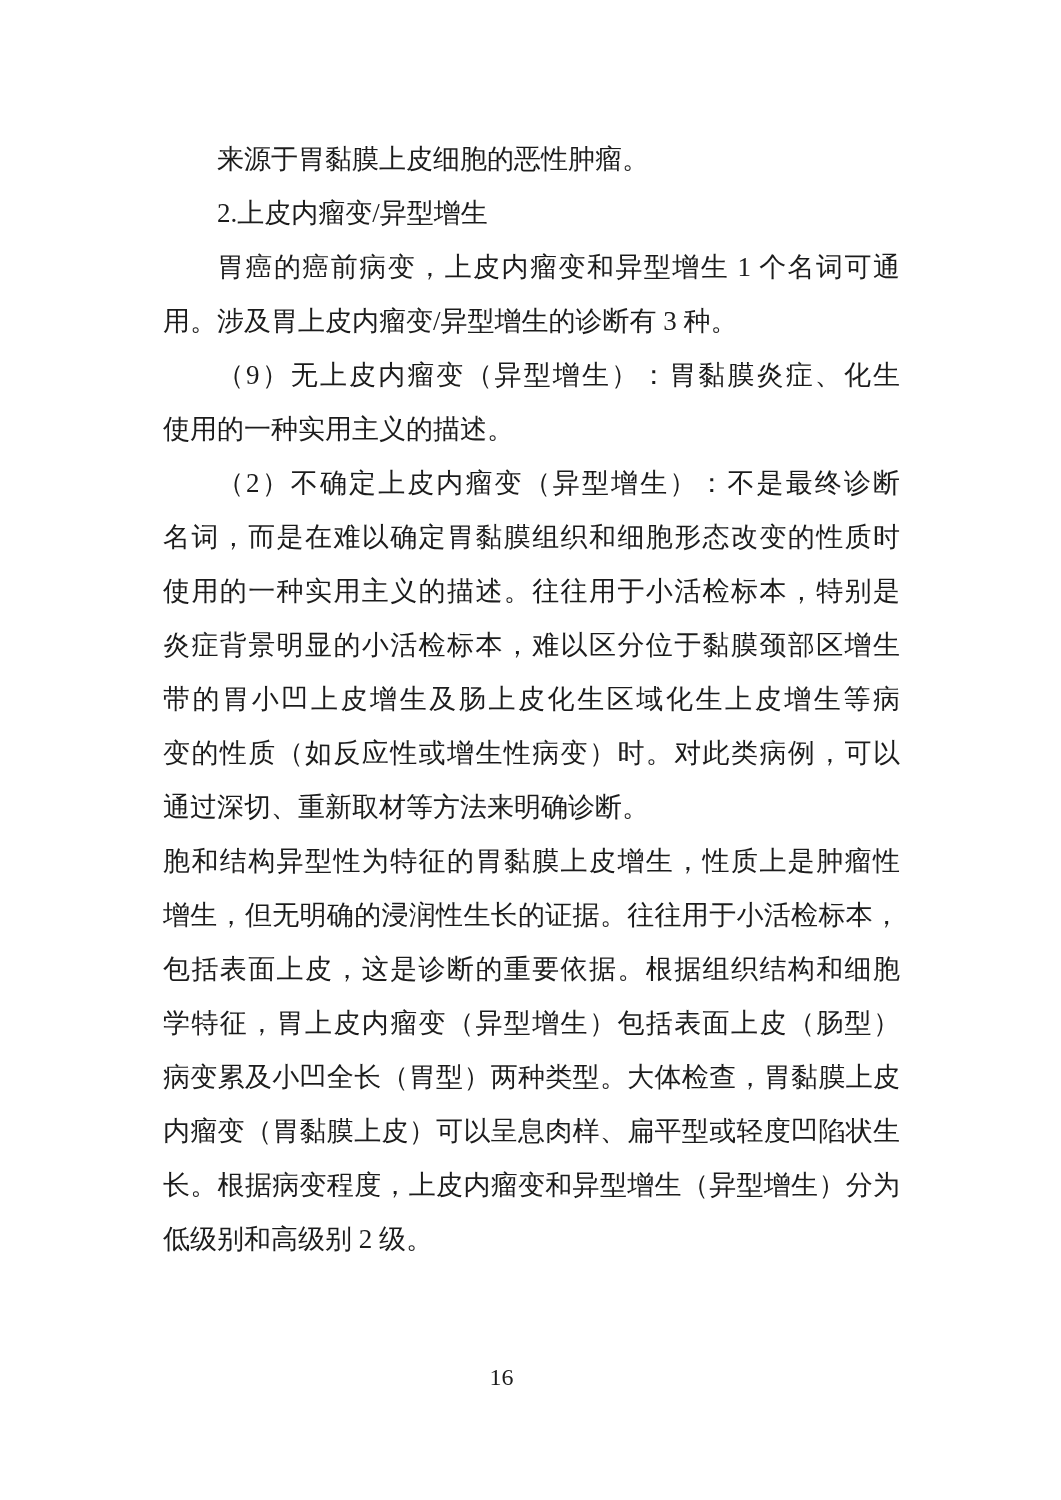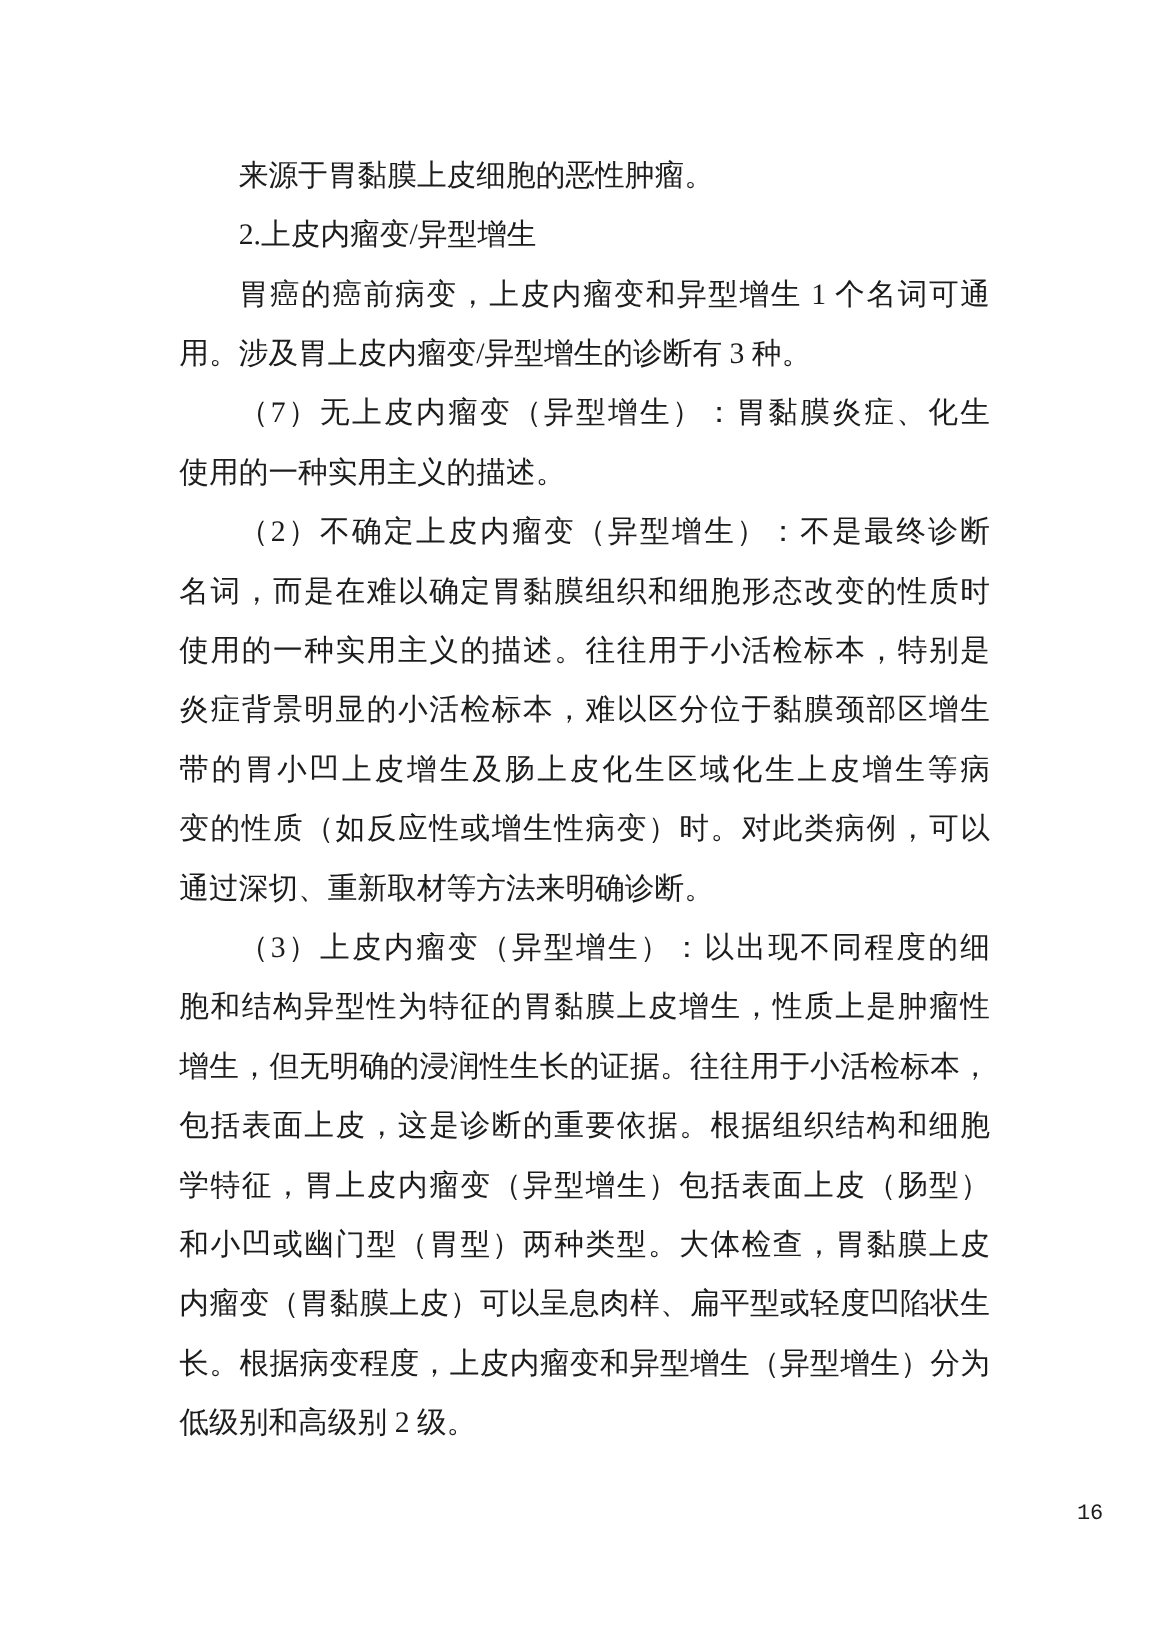--- a/index.html
+++ b/index.html
@@ -32,62 +32,61 @@
     text-align-last: left;
   }
   .line.indent {
     text-indent: 2em;
   }
   .footer {
     position: absolute;
     top: 1366px;
     left: 0;
     width: 100%;
-    text-align: right;
-    font-size: 20px;
+    text-align: center;
+    font-size: 24px;
     line-height: 22px;
-    font-family: Liberation Mono, monospace;
+    font-family: Liberation Serif, serif;
     color: #1c1c1c;
   }
 </style>
 </head>
 <body>
 
 <div class="page">
   <div class="text-block" id="text-block">
       <div class="paragraph">
         <div class="line indent last">来源于胃黏膜上皮细胞的恶性肿瘤。</div>
       </div>
       <div class="paragraph">
         <div class="line indent last">2.上皮内瘤变/异型增生</div>
       </div>
       <div class="paragraph">
         <div class="line indent">胃癌的癌前病变，上皮内瘤变和异型增生 1 个名词可通</div>
         <div class="line last">用。涉及胃上皮内瘤变/异型增生的诊断有 3 种。</div>
       </div>
       <div class="paragraph">
-        <div class="line indent">（7）无上皮内瘤变（异型增生）：胃黏膜炎症、化生</div>
+        <div class="line indent">（9）无上皮内瘤变（异型增生）：胃黏膜炎症、化生</div>
         <div class="line last">使用的一种实用主义的描述。</div>
       </div>
       <div class="paragraph">
         <div class="line indent">（2）不确定上皮内瘤变（异型增生）：不是最终诊断</div>
         <div class="line">名词，而是在难以确定胃黏膜组织和细胞形态改变的性质时</div>
         <div class="line">使用的一种实用主义的描述。往往用于小活检标本，特别是</div>
         <div class="line">炎症背景明显的小活检标本，难以区分位于黏膜颈部区增生</div>
         <div class="line">带的胃小凹上皮增生及肠上皮化生区域化生上皮增生等病</div>
         <div class="line">变的性质（如反应性或增生性病变）时。对此类病例，可以</div>
         <div class="line last">通过深切、重新取材等方法来明确诊断。</div>
       </div>
       <div class="paragraph">
-        <div class="line indent">（3）上皮内瘤变（异型增生）：以出现不同程度的细</div>
         <div class="line">胞和结构异型性为特征的胃黏膜上皮增生，性质上是肿瘤性</div>
         <div class="line">增生，但无明确的浸润性生长的证据。往往用于小活检标本，</div>
         <div class="line">包括表面上皮，这是诊断的重要依据。根据组织结构和细胞</div>
         <div class="line">学特征，胃上皮内瘤变（异型增生）包括表面上皮（肠型）</div>
-        <div class="line">和小凹或幽门型（胃型）两种类型。大体检查，胃黏膜上皮</div>
+        <div class="line">病变累及小凹全长（胃型）两种类型。大体检查，胃黏膜上皮</div>
         <div class="line">内瘤变（胃黏膜上皮）可以呈息肉样、扁平型或轻度凹陷状生</div>
         <div class="line">长。根据病变程度，上皮内瘤变和异型增生（异型增生）分为</div>
         <div class="line last">低级别和高级别 2 级。</div>
       </div>
     </div>
   <div class="footer">
     <span>16</span>
   </div>
 </div>
 

